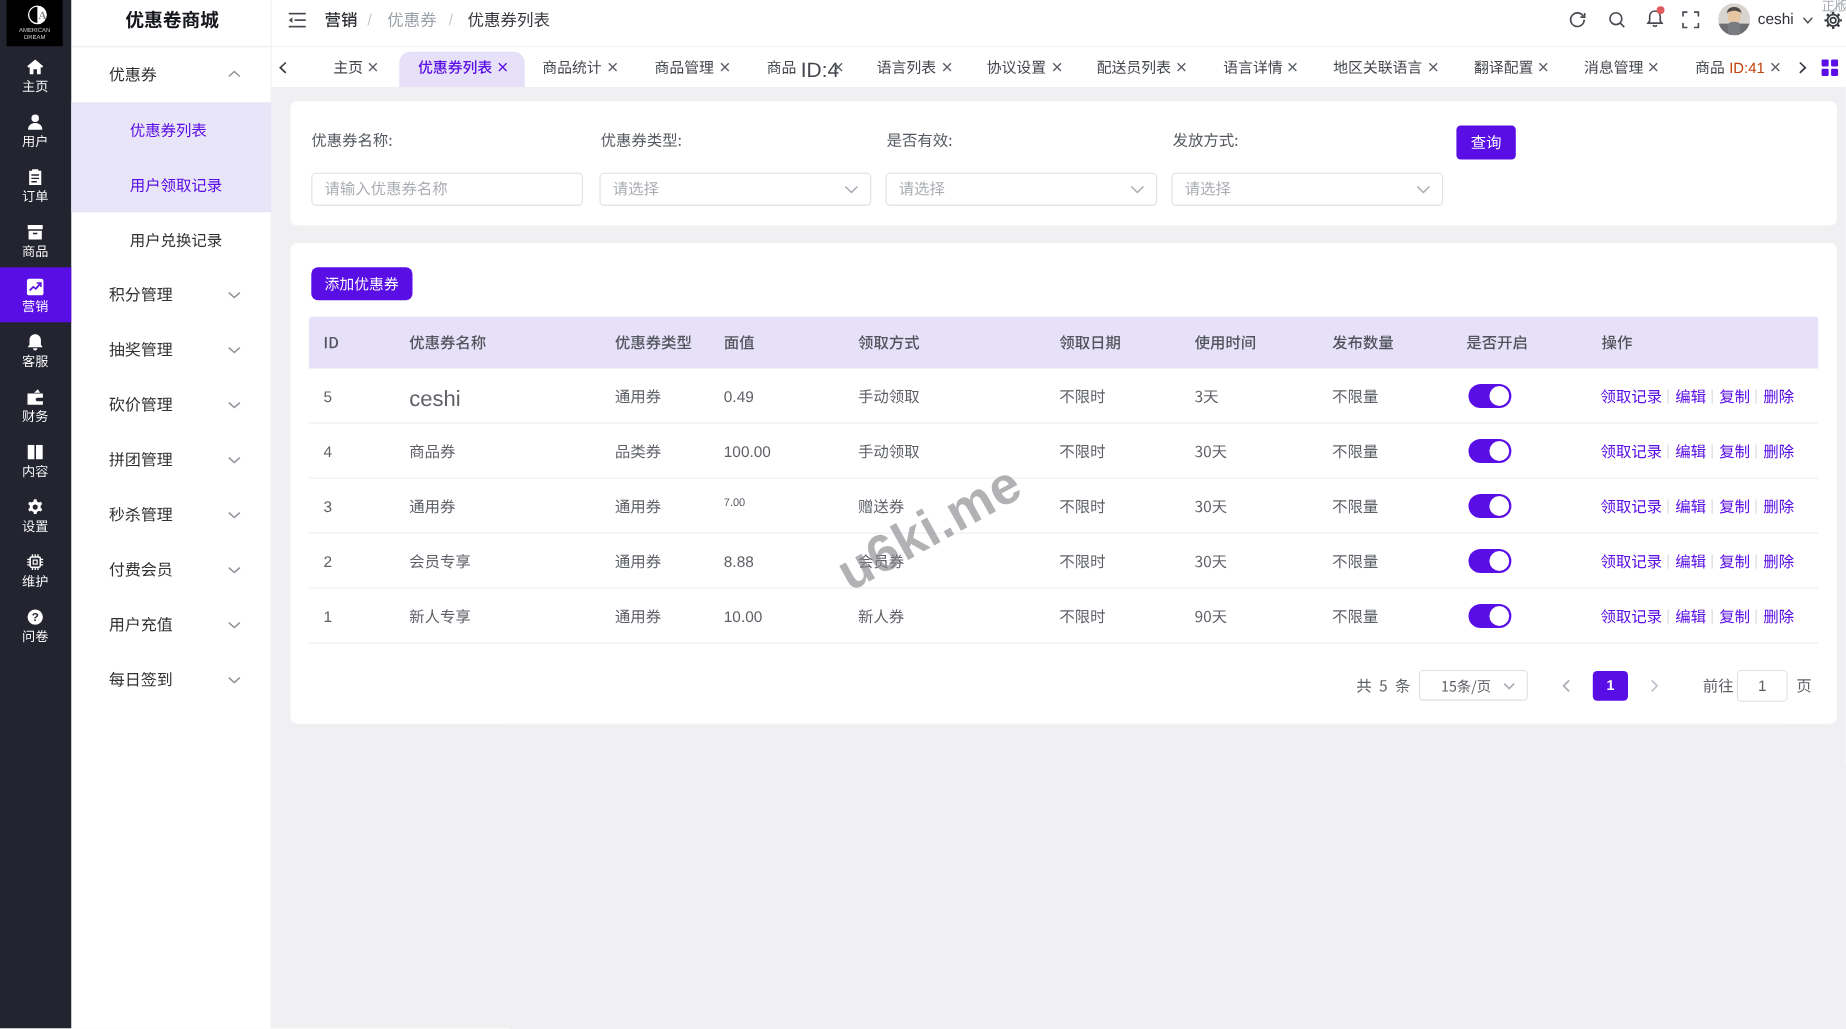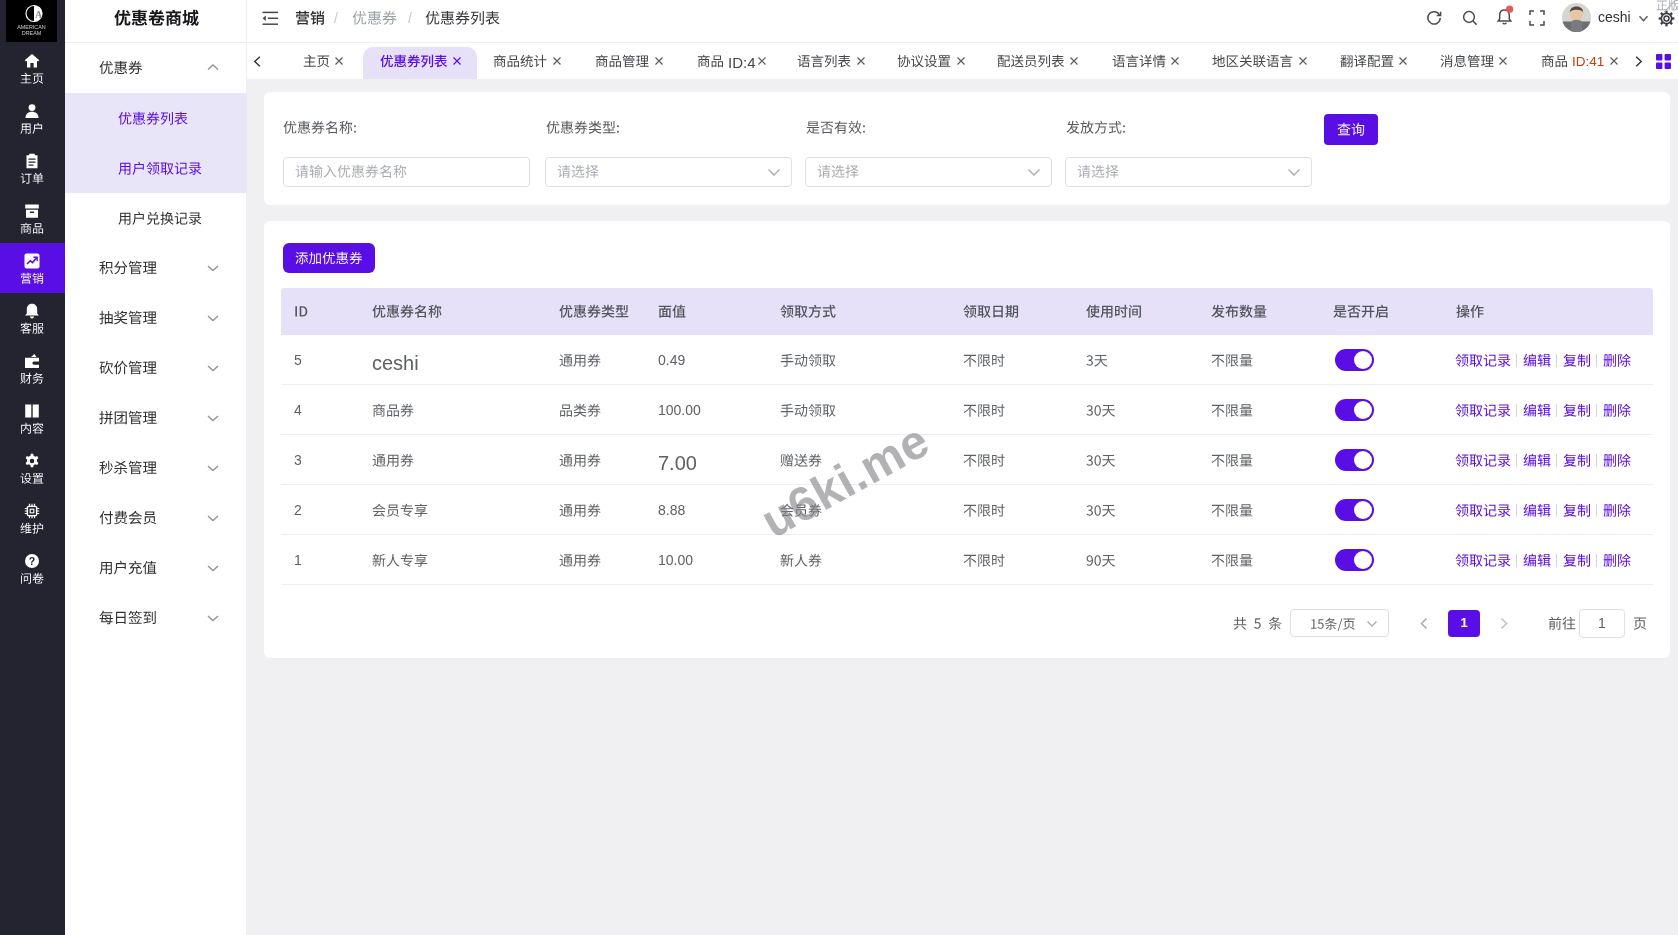--- a/index.html
+++ b/index.html
@@ -579,21 +579,21 @@
   </svg>
 <svg class="t" style="left:654px;top:56px" width="10" height="10">
     <path d="M1.5 1.5 L8.5 8.5 M8.5 1.5 L1.5 8.5" stroke="#595c63" stroke-width="1.2"></path>
   </svg>
 <svg class="t" style="left:697.0px;top:53.85px" width="28.0" height="16.2">
     <g fill="#43464d" transform="translate(0,12.15) scale(0.01350,-0.01350)">
       <use href="#g6" x="0"></use>
       <use href="#g7" x="1000"></use>
     </g>
   </svg>
-<div style="position:absolute;left:728px;top:54px;font-size:15px;color:#43464d">ID:4</div>
+<div style="position:absolute;left:728px;top:54px;font-size:19px;color:#43464d">ID:4</div>
 <svg class="t" style="left:757px;top:56px" width="10" height="10">
     <path d="M1.5 1.5 L8.5 8.5 M8.5 1.5 L1.5 8.5" stroke="#595c63" stroke-width="1.2"></path>
   </svg>
 <svg class="t" style="left:797.0px;top:53.85px" width="55.0" height="16.2">
     <g fill="#43464d" transform="translate(0,12.15) scale(0.01350,-0.01350)">
       <use href="#g71" x="0"></use>
       <use href="#g72" x="1000"></use>
       <use href="#g30" x="2000"></use>
       <use href="#g31" x="3000"></use>
     </g>
@@ -1026,21 +1026,21 @@
       <use href="#g29" x="2000"></use>
     </g>
   </svg>
 <svg class="t" style="left:559.0px;top:452.90px" width="43.0" height="16.8">
     <g fill="#5d6066" transform="translate(0,12.60) scale(0.01400,-0.01400)">
       <use href="#g137" x="0"></use>
       <use href="#g2" x="1000"></use>
       <use href="#g29" x="2000"></use>
     </g>
   </svg>
-<div style="position:absolute;left:658px;top:452px;font-size:20px;color:#5d6066">7.00</div>
+<div style="position:absolute;left:658px;top:452px;font-size:10px;color:#5d6066">7.00</div>
 <svg class="t" style="left:780.0px;top:452.90px" width="43.0" height="16.8">
     <g fill="#5d6066" transform="translate(0,12.60) scale(0.01400,-0.01400)">
       <use href="#g153" x="0"></use>
       <use href="#g76" x="1000"></use>
       <use href="#g29" x="2000"></use>
     </g>
   </svg>
 <svg class="t" style="left:963.0px;top:452.90px" width="43.0" height="16.8">
     <g fill="#5d6066" transform="translate(0,12.60) scale(0.01400,-0.01400)">
       <use href="#g140" x="0"></use>

